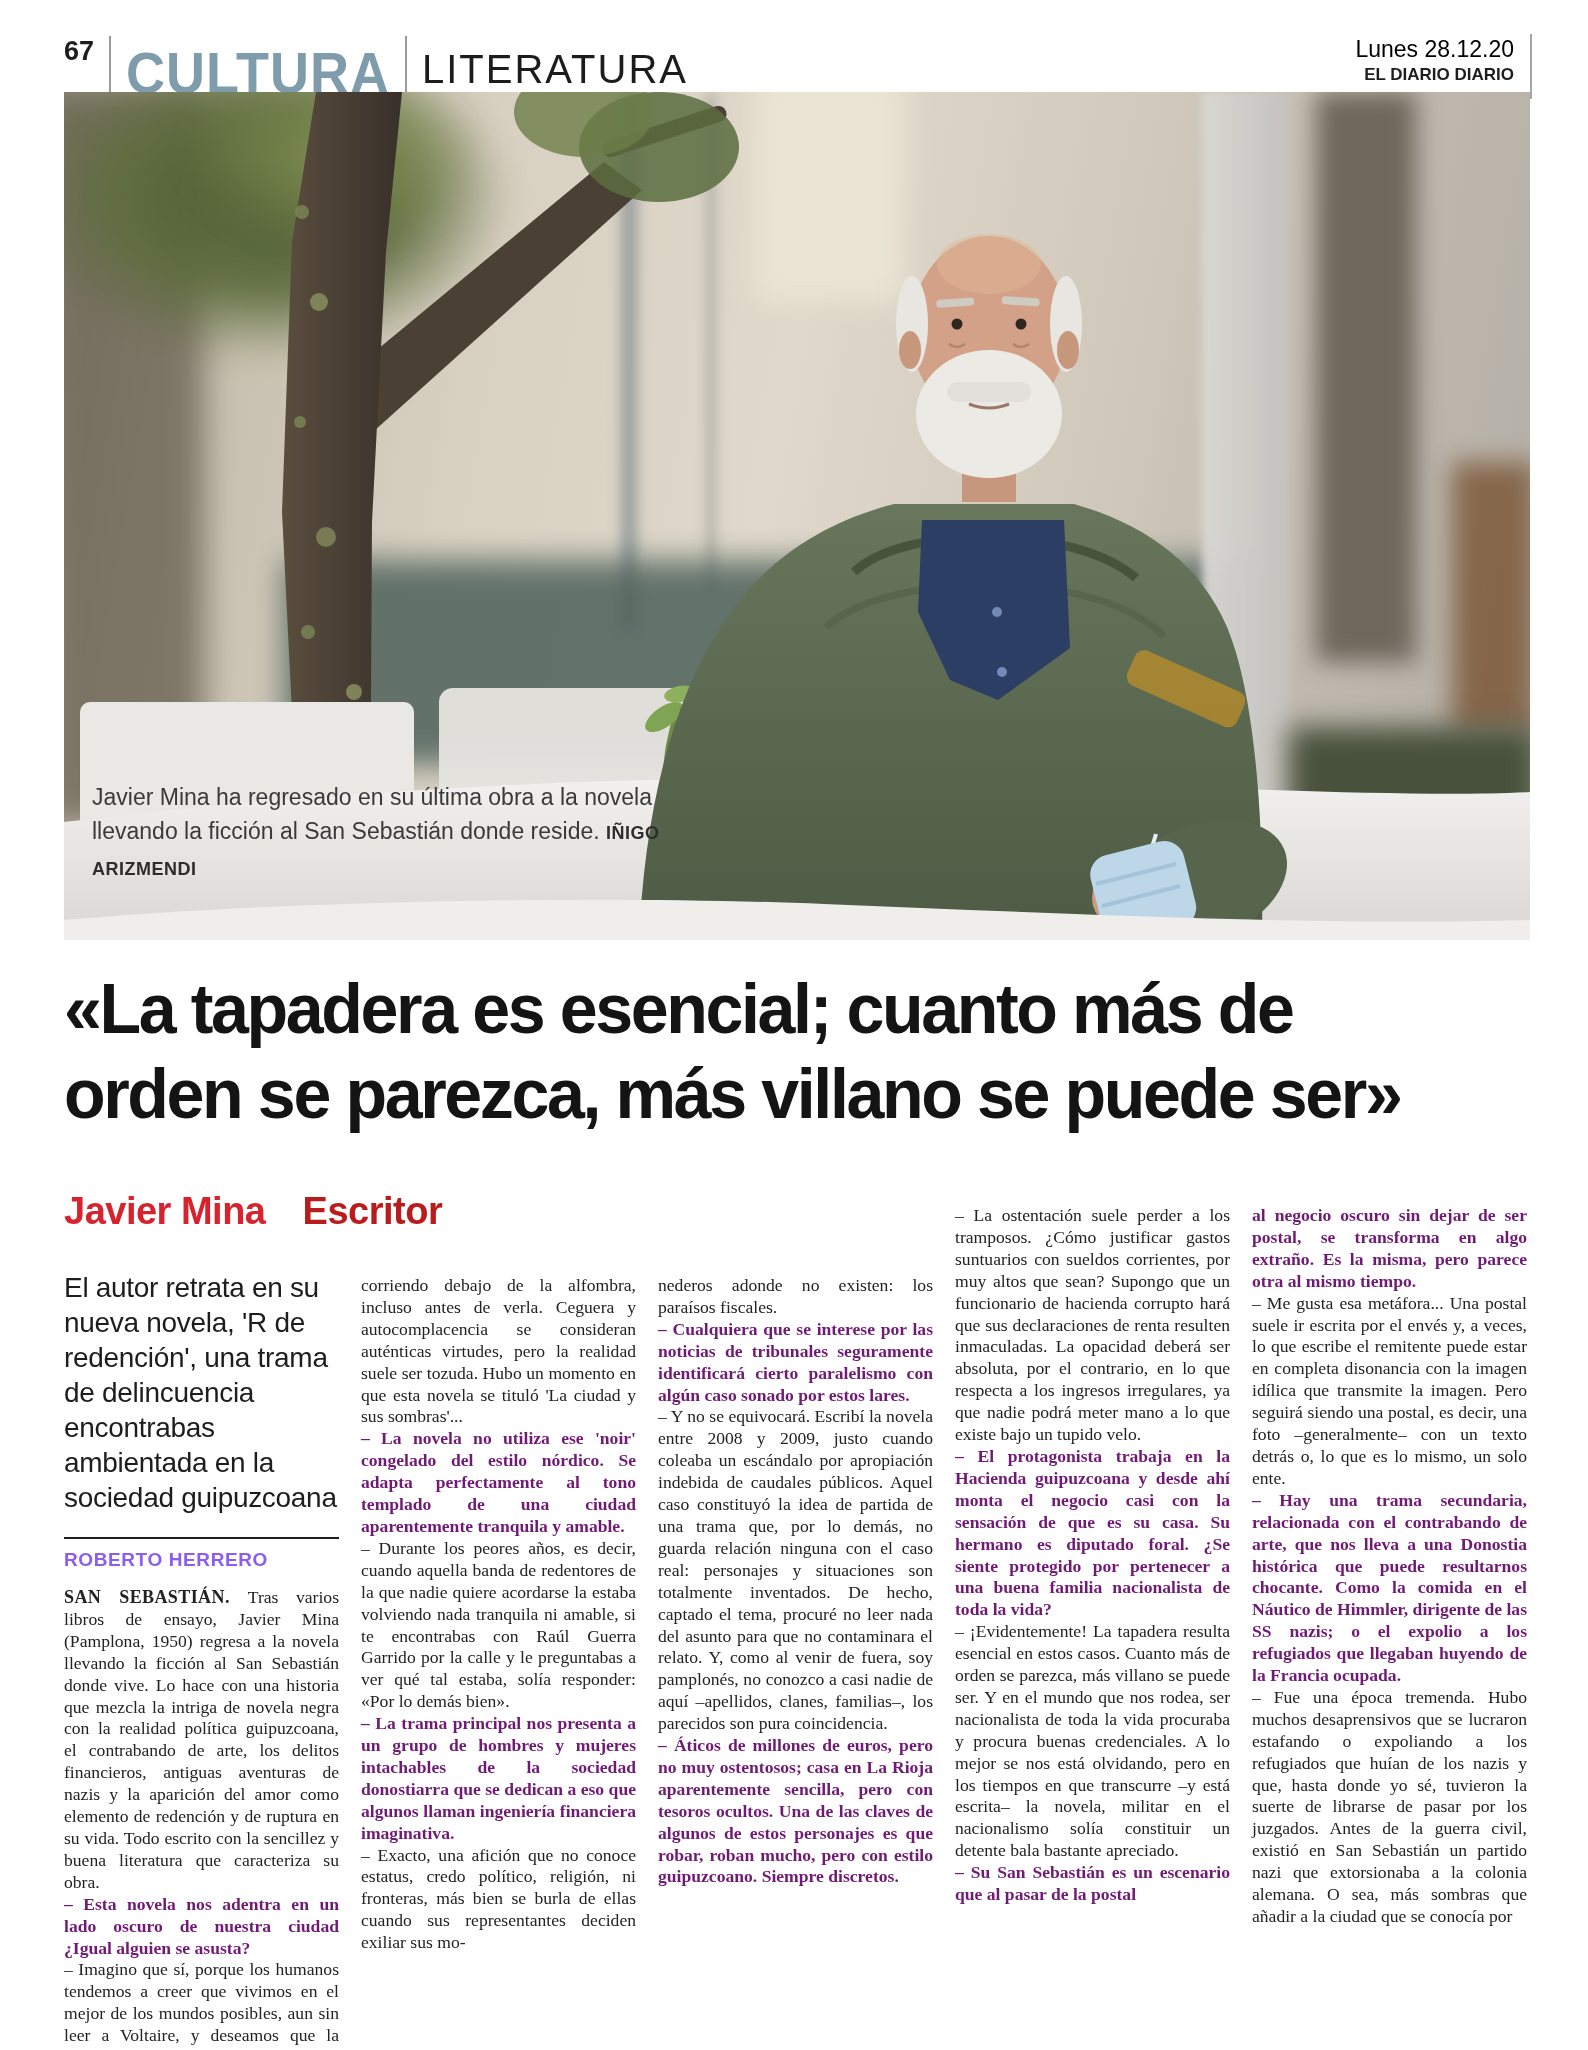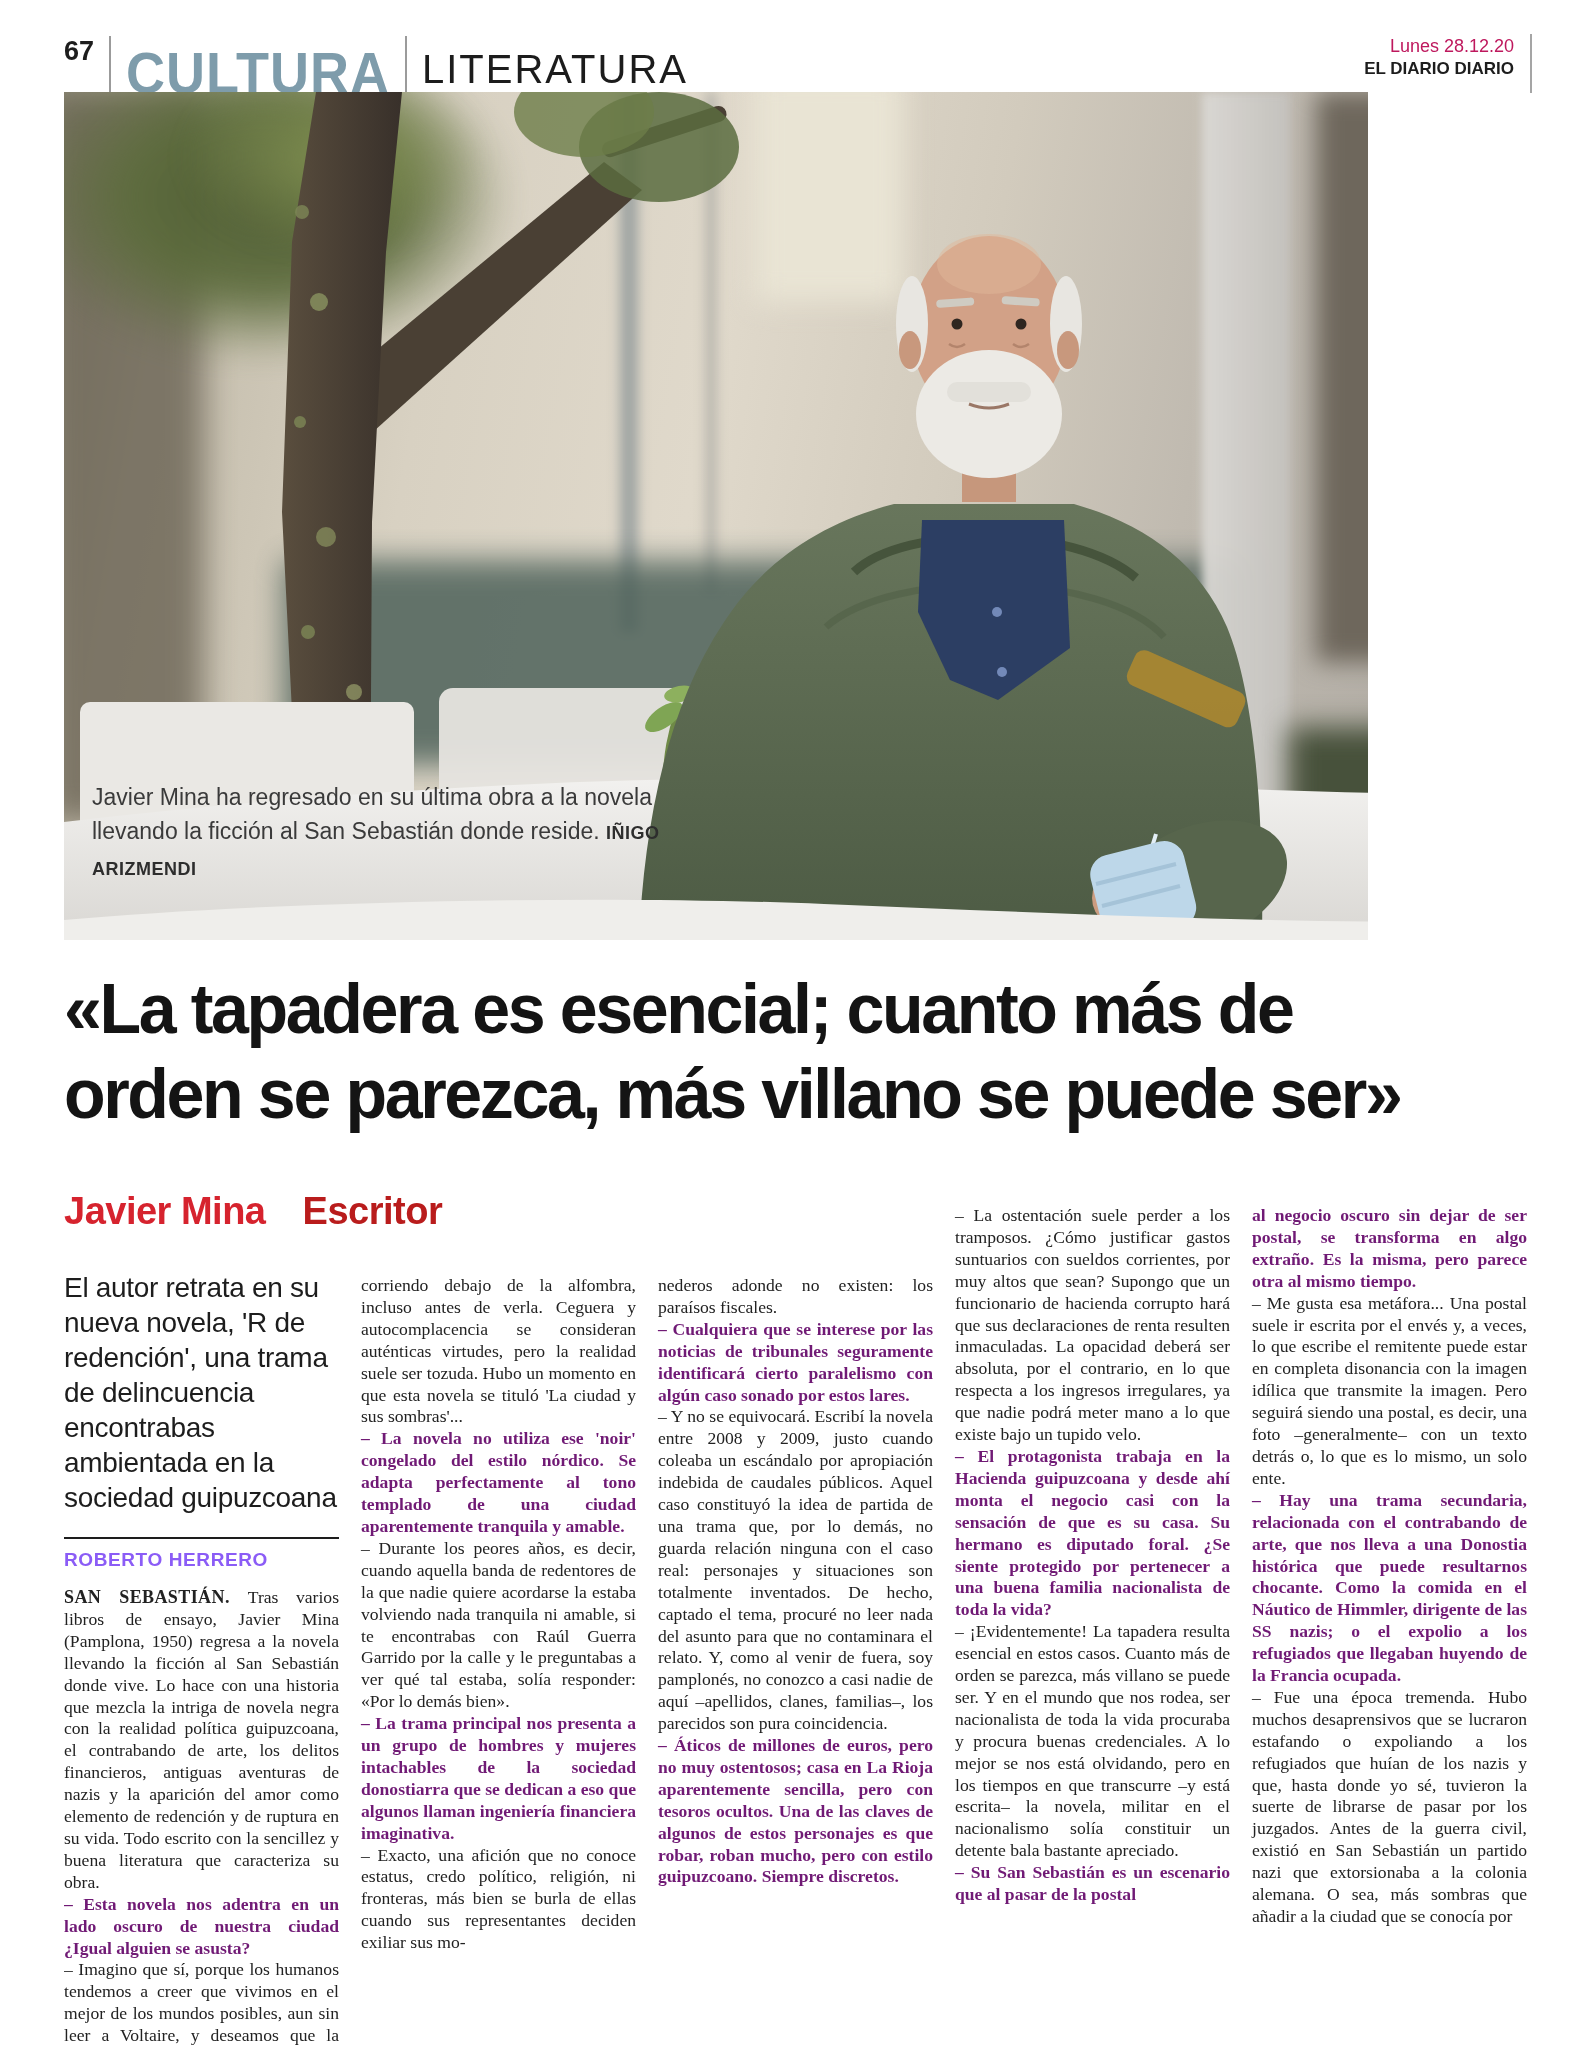--- a/index.html
+++ b/index.html
@@ -8,24 +8,24 @@
   
   .hdr{position:absolute;left:64px;top:34px;right:56px;height:66px;display:flex;align-items:flex-end;}
   .hdr .pnum{font-size:27px;font-weight:800;color:#1d1d1d;align-self:flex-start;margin-top:2px;}
   .vline{width:2px;background:#9b9b9b;height:60px;margin:0 15px;align-self:flex-start;margin-top:2px;}
   .hdr .cultura{font-size:54px;font-weight:800;color:#7e9cab;letter-spacing:1px;line-height:.92;
                 transform:scaleY(1.05);transform-origin:left bottom;}
   .hdr .litera{font-size:40px;font-weight:400;color:#1c1c1c;letter-spacing:2px;margin-bottom:8px;}
   .hdr .spacer{flex:1;}
   .dateblk{text-align:right;padding-right:16px;border-right:2px solid #a5a5a5;align-self:flex-start;
            padding-top:2px;padding-bottom:14px;}
-  .dateblk .d1{font-size:18px;color:#be185d;line-height:1.2;}
+  .dateblk .d1{font-size:23px;color:#000000;line-height:1.2;}
   .dateblk .d2{font-size:17px;font-weight:800;color:#1d1d1d;line-height:1.25;}
   
-  .photo{position:absolute;left:64px;top:92px;width:1304px;height:848px;overflow:hidden;background:#cfc8ba;}
+  .photo{position:absolute;left:64px;top:92px;width:1466px;height:848px;overflow:hidden;background:#cfc8ba;}
   .photo .bg{position:absolute;}
   .bg-base{left:0;top:0;right:0;bottom:0;
     background:linear-gradient(100deg,#95917f 0%,#c3bcab 9%,#d8d1c2 28%,#e0d9cb 48%,#d2cbbd 66%,#c0bab0 82%,#b2ada5 100%);}
   .bg-foliage1{left:-50px;top:-60px;width:500px;height:330px;border-radius:50%;
     background:radial-gradient(closest-side,#4d5c31,#5d6c3d 55%,rgba(93,108,61,0));filter:blur(16px);opacity:.95;}
   .bg-foliage2{left:120px;top:-30px;width:300px;height:190px;border-radius:50%;
     background:radial-gradient(closest-side,#7e8d4f,rgba(126,141,79,0));filter:blur(12px);}
   .bg-darkleft{left:-20px;top:0;width:160px;height:730px;background:#6b6455;filter:blur(16px);opacity:.8;}
   .bg-skygap{left:690px;top:-20px;width:150px;height:230px;background:#e9e4d4;filter:blur(14px);}
   .bg-win1{left:556px;top:0;width:18px;height:540px;background:#a0a5a3;filter:blur(6px);}

